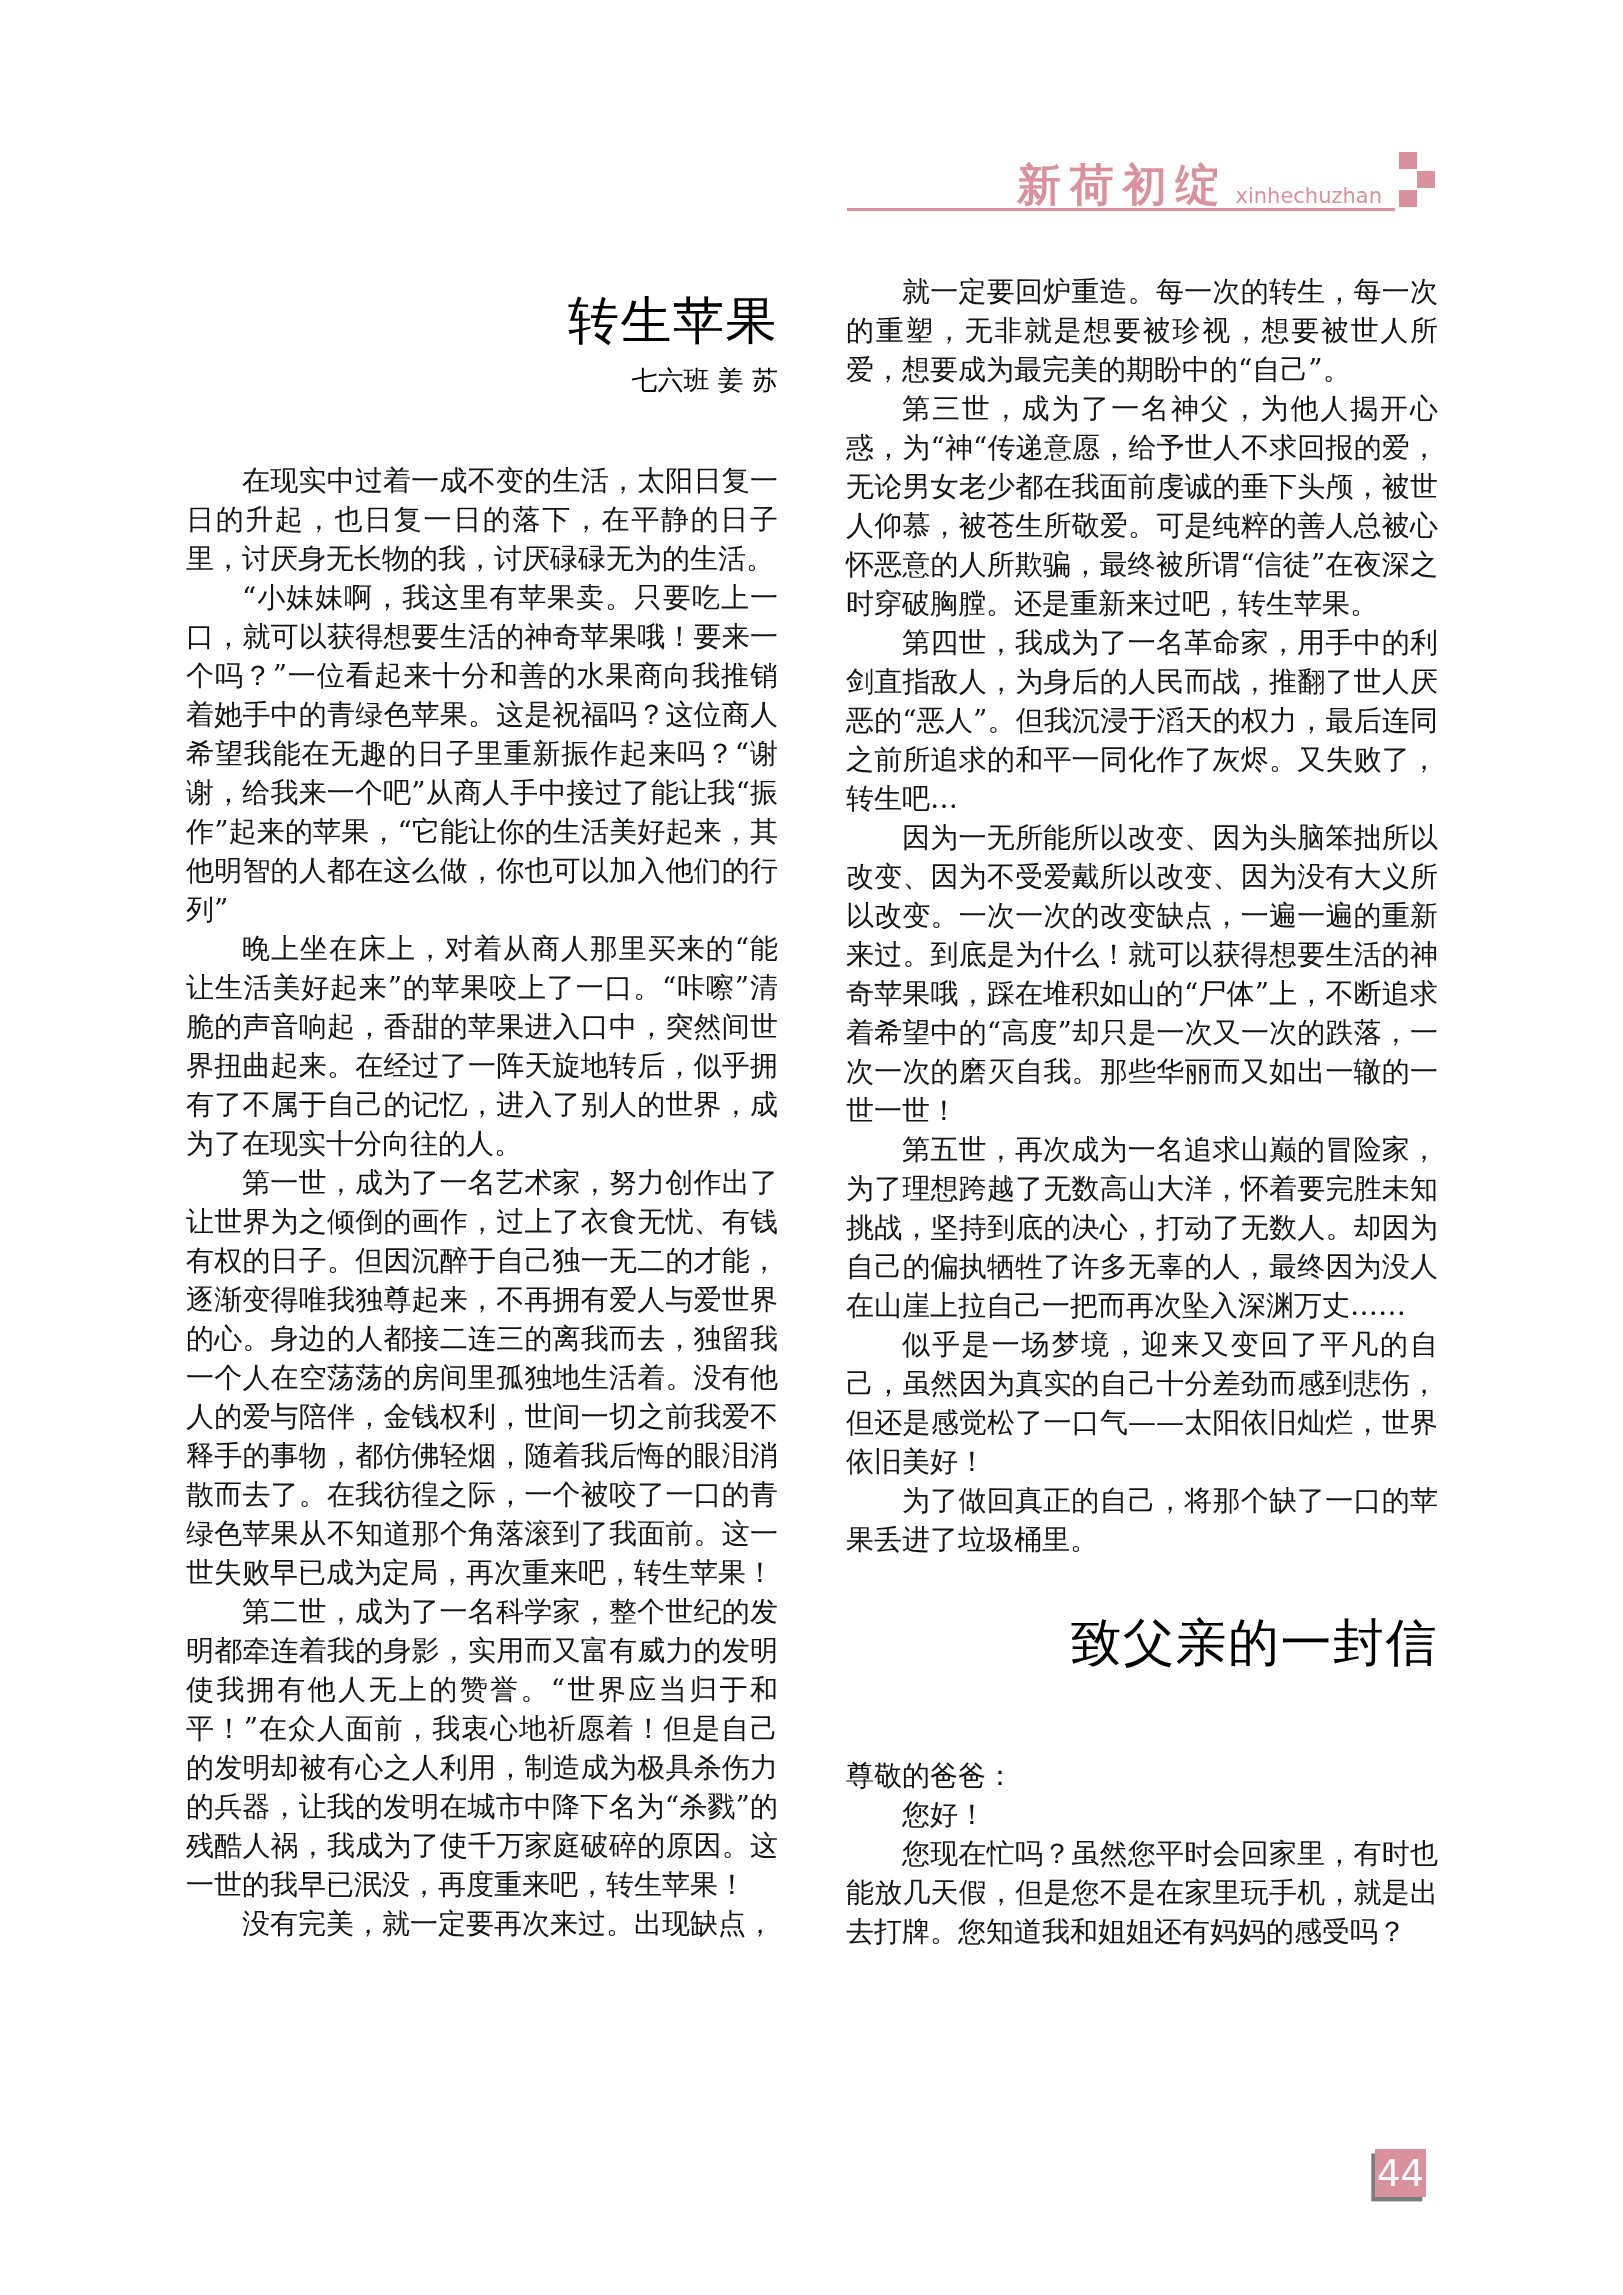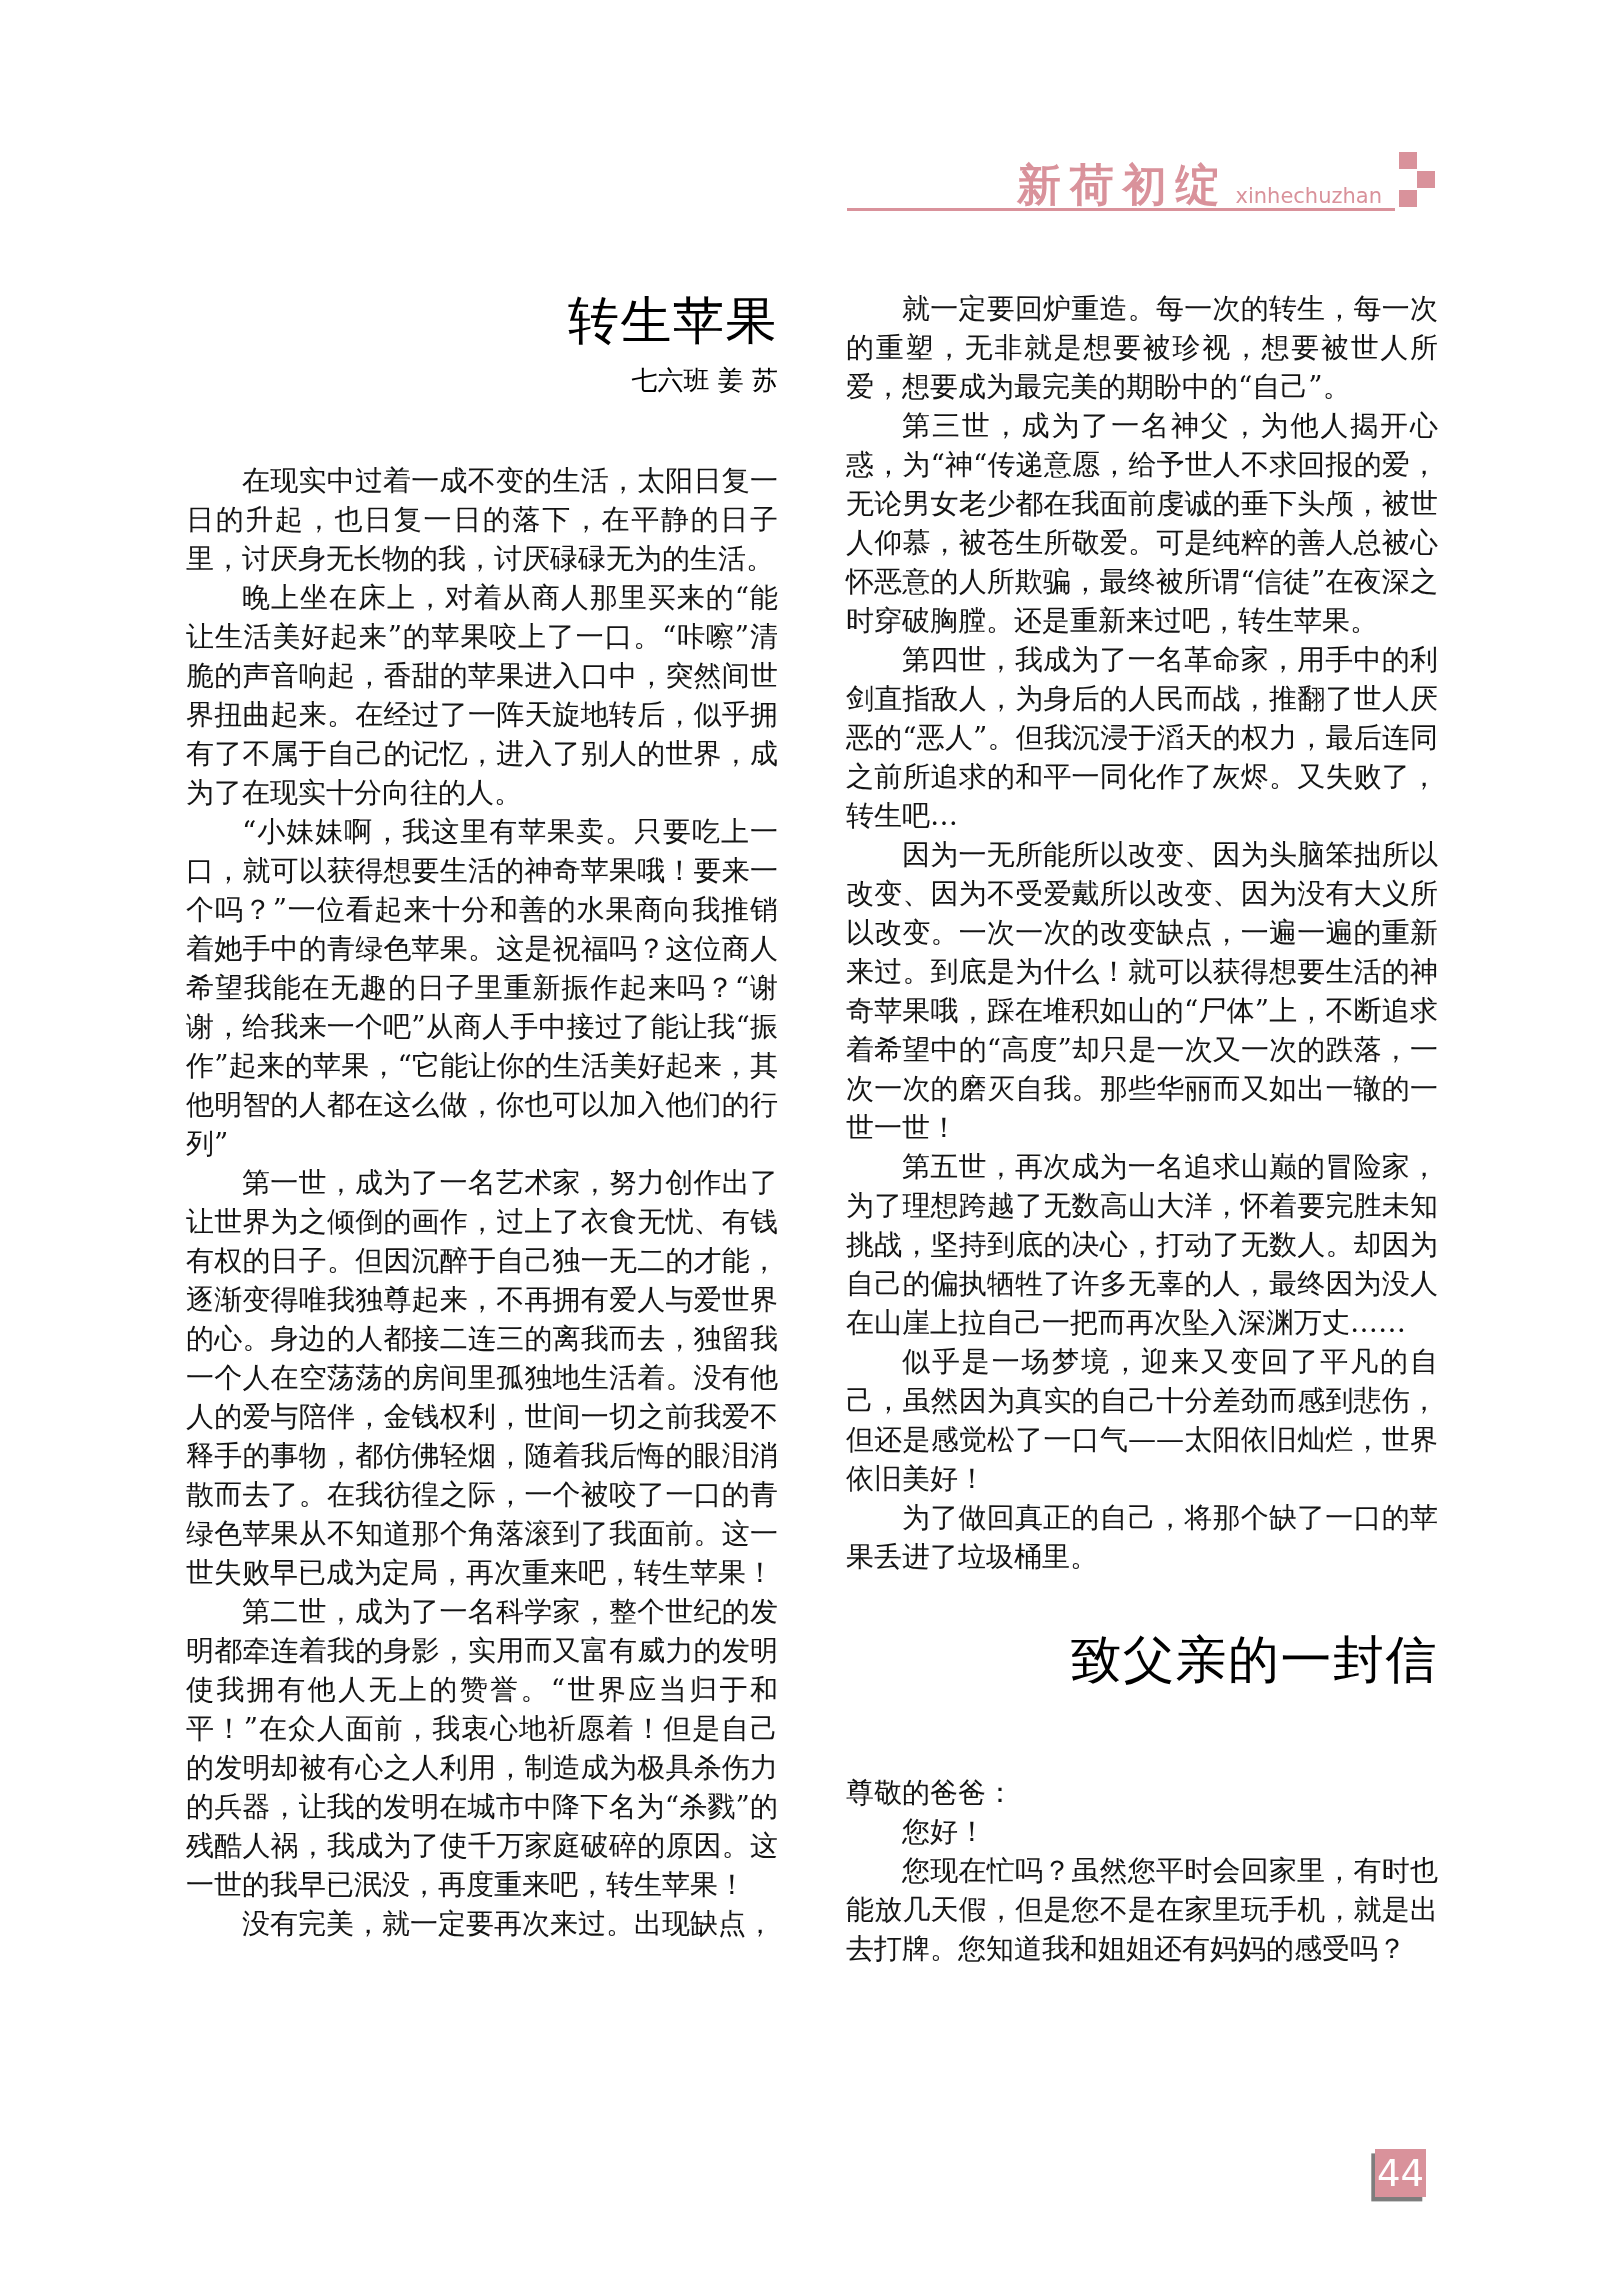--- a/index.html
+++ b/index.html
@@ -39,21 +39,21 @@
   }
   .masthead-checker{position:absolute;left:552px;top:1.5px;width:35px;height:57px;}
   .sq{position:absolute;width:17.5px;height:17.5px;background:var(--pink);}
   .sq1{left:0;top:0;}
   .sq2{left:18px;top:19px;}
   .sq3{left:0;top:38px;}
 
   
   .col{position:absolute;width:592px;}
   .col-left{left:186px;top:281px;}
-  .col-right{left:846px;top:289px;}
+  .col-right{left:846px;top:272px;}
 
   .article-title{
     margin:0;font-weight:normal;font-size:51px;line-height:80px;
     text-align:right;color:#000;letter-spacing:1.5px;
   }
   .article-author{
     font-size:26px;line-height:38px;text-align:right;color:#000;
   }
   .article-body p{
     margin:0;font-size:28px;line-height:39px;
@@ -93,22 +93,22 @@
       <div class="sq sq2"></div>
       <div class="sq sq3"></div>
     </div>
   </header>
 
   <section class="col col-left">
     <h1 class="article-title">转生苹果</h1>
     <div class="article-author">七六班 姜 苏</div>
     <div class="article-body body-left">
       <p>在现实中过着一成不变的生活，太阳日复一日的升起，也日复一日的落下，在平静的日子里，讨厌身无长物的我，讨厌碌碌无为的生活。</p>
+      <p>“小妹妹啊，我这里有苹果卖。只要吃上一口，就可以获得想要生活的神奇苹果哦！要来一个吗？”一位看起来十分和善的水果商向我推销着她手中的青绿色苹果。这是祝福吗？这位商人希望我能在无趣的日子里重新振作起来吗？“谢谢，给我来一个吧”从商人手中接过了能让我“振作”起来的苹果，“它能让你的生活美好起来，其他明智的人都在这么做，你也可以加入他们的行列”</p>
       <p>晚上坐在床上，对着从商人那里买来的“能让生活美好起来”的苹果咬上了一口。“咔嚓”清脆的声音响起，香甜的苹果进入口中，突然间世界扭曲起来。在经过了一阵天旋地转后，似乎拥有了不属于自己的记忆，进入了别人的世界，成为了在现实十分向往的人。</p>
-      <p>“小妹妹啊，我这里有苹果卖。只要吃上一口，就可以获得想要生活的神奇苹果哦！要来一个吗？”一位看起来十分和善的水果商向我推销着她手中的青绿色苹果。这是祝福吗？这位商人希望我能在无趣的日子里重新振作起来吗？“谢谢，给我来一个吧”从商人手中接过了能让我“振作”起来的苹果，“它能让你的生活美好起来，其他明智的人都在这么做，你也可以加入他们的行列”</p>
       <p>第一世，成为了一名艺术家，努力创作出了让世界为之倾倒的画作，过上了衣食无忧、有钱有权的日子。但因沉醉于自己独一无二的才能，逐渐变得唯我独尊起来，不再拥有爱人与爱世界的心。身边的人都接二连三的离我而去，独留我一个人在空荡荡的房间里孤独地生活着。没有他人的爱与陪伴，金钱权利，世间一切之前我爱不释手的事物，都仿佛轻烟，随着我后悔的眼泪消散而去了。在我彷徨之际，一个被咬了一口的青绿色苹果从不知道那个角落滚到了我面前。这一世失败早已成为定局，再次重来吧，转生苹果！</p>
       <p>第二世，成为了一名科学家，整个世纪的发明都牵连着我的身影，实用而又富有威力的发明使我拥有他人无上的赞誉。“世界应当归于和平！”在众人面前，我衷心地祈愿着！但是自己的发明却被有心之人利用，制造成为极具杀伤力的兵器，让我的发明在城市中降下名为“杀戮”的残酷人祸，我成为了使千万家庭破碎的原因。这一世的我早已泯没，再度重来吧，转生苹果！</p>
       <p>没有完美，就一定要再次来过。出现缺点，</p>
     </div>
   </section>
 
   <section class="col col-right">
     <div class="article-body body-cont">
       <p>就一定要回炉重造。每一次的转生，每一次的重塑，无非就是想要被珍视，想要被世人所爱，想要成为最完美的期盼中的“自己”。</p>
       <p>第三世，成为了一名神父，为他人揭开心惑，为“神“传递意愿，给予世人不求回报的爱，无论男女老少都在我面前虔诚的垂下头颅，被世人仰慕，被苍生所敬爱。可是纯粹的善人总被心怀恶意的人所欺骗，最终被所谓“信徒”在夜深之时穿破胸膛。还是重新来过吧，转生苹果。</p>

